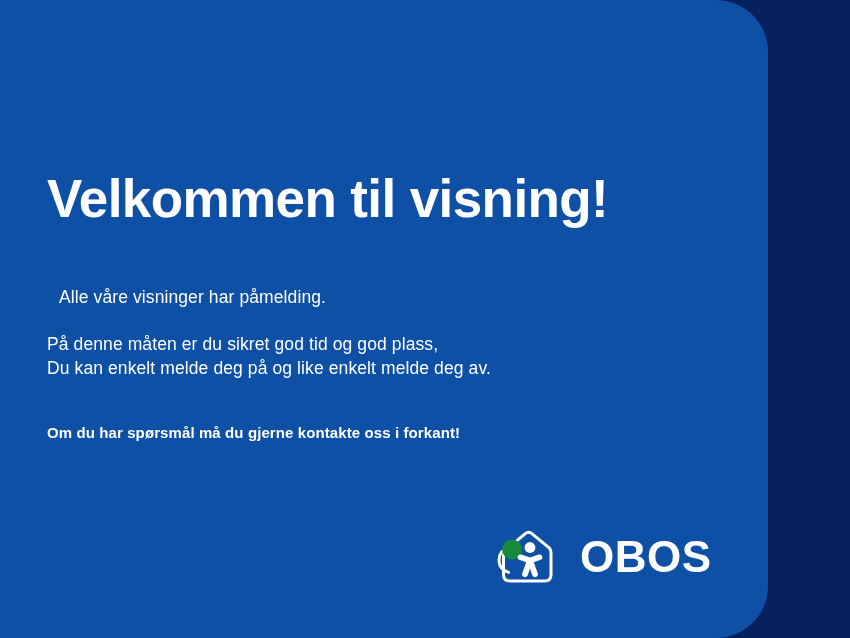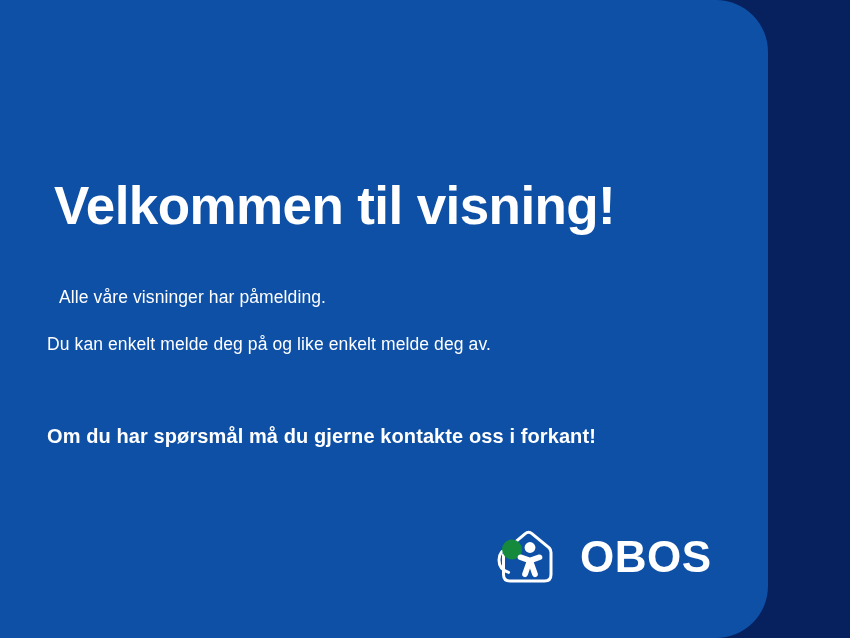--- a/index.html
+++ b/index.html
@@ -40,21 +40,21 @@
     left: 47px;
     top: 0;
     width: 690px;
     height: 638px;
   }
 
   .headline {
     position: absolute;
     left: 0;
     top: 170px;
-    margin: 7px;
+    margin: 0;
     font-size: 53px;
     font-weight: 700;
     line-height: 1.08;
     letter-spacing: -0.6px;
     color: #ffffff;
     white-space: nowrap;
   }
 
   .intro-line {
     position: absolute;
@@ -81,21 +81,21 @@
   }
   .body-block .body-line {
     display: block;
   }
 
   .cta-line {
     position: absolute;
     left: 0;
     top: 423px;
     margin: 0;
-    font-size: 20px;
+    font-size: 15px;
     font-weight: 700;
     line-height: 1.3;
     color: #ffffff;
     letter-spacing: 0.1px;
   }
 
   
   .logo {
     position: absolute;
     left: 495px;
@@ -128,20 +128,21 @@
 
   <div class="panel"></div>
 
   <div class="content">
 
     <h1 class="headline">Velkommen til visning!</h1>
 
     <p class="intro-line">Alle våre visninger har påmelding.</p>
 
     <p class="body-block">
+      <span class="body-line">På denne måten er du sikret god tid og god plass,</span>
       <span class="body-line">Du kan enkelt melde deg på og like enkelt melde deg av.</span>
     </p>
 
     <p class="cta-line">Om du har spørsmål må du gjerne kontakte oss i forkant!</p>
 
   </div>
 
   <div class="logo">
     <svg class="logo-mark" viewBox="0 0 66 56" aria-hidden="true">
 

